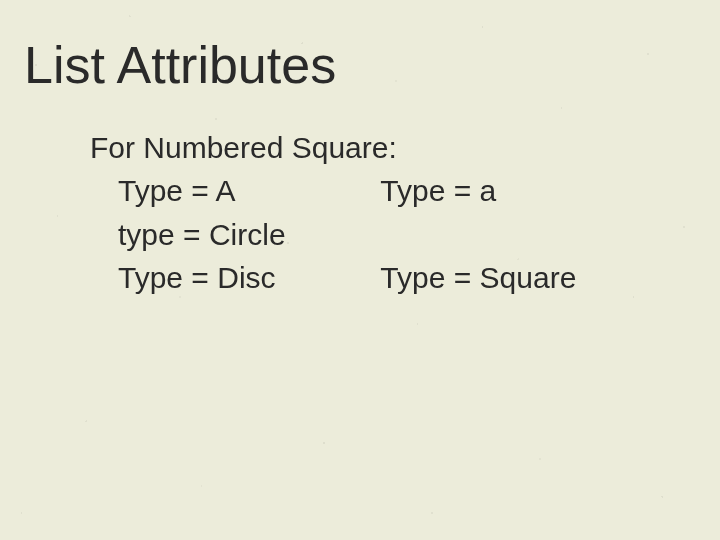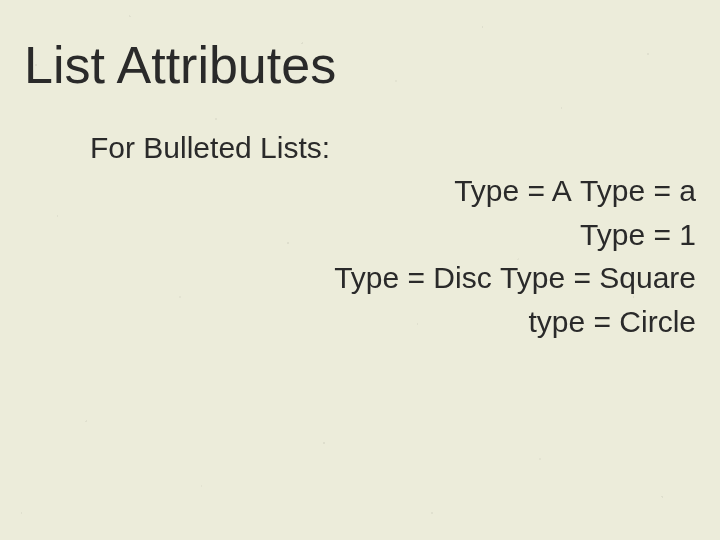--- a/index.html
+++ b/index.html
@@ -60,56 +60,52 @@
     font-size: 30px;
     line-height: 1.45;
   }
 
   .row {
     white-space: nowrap;
   }
 
   .indent {
     padding-left: 28px;
-    text-align: right;
   }
 
   .col-left {
     display: inline-block;
     width: 254px;
   }
   .col-right {
     display: inline-block;
   }
 </style>
 </head>
 <body>
 
 <div class="slide">
 
   <div class="title">List Attributes</div>
 
   <div class="content">
 
-    <div class="row">For Bulleted Lists:</div>
+    <div class="row">For Numbered Square:</div>
 
     <div class="row indent">
       <span class="col-left">Type = A</span>
       <span class="col-right">Type = a</span>
     </div>
 
 
+
+
     <div class="row indent">
-      <span class="col-left">Type = 1</span>
+      <span class="col-left">type = Circle</span>
     </div>
-
 
     <div class="row indent">
       <span class="col-left">Type = Disc</span>
       <span class="col-right">Type = Square</span>
     </div>
 
-    <div class="row indent">
-      <span class="col-left">type = Circle</span>
-    </div>
-
   </div>
 </div>
 
 </body></html>

